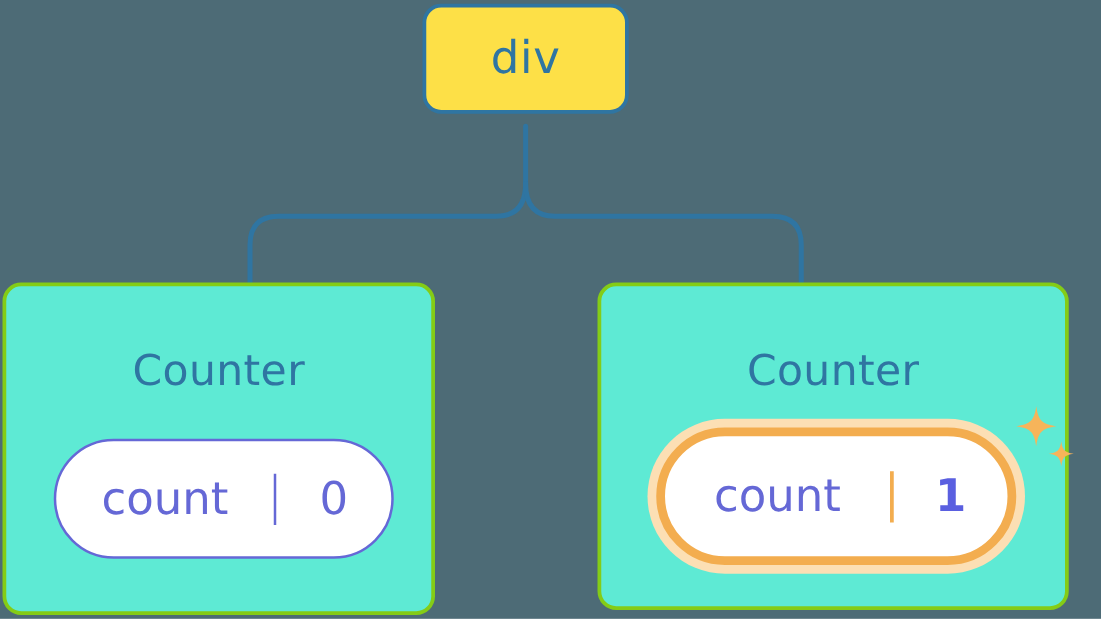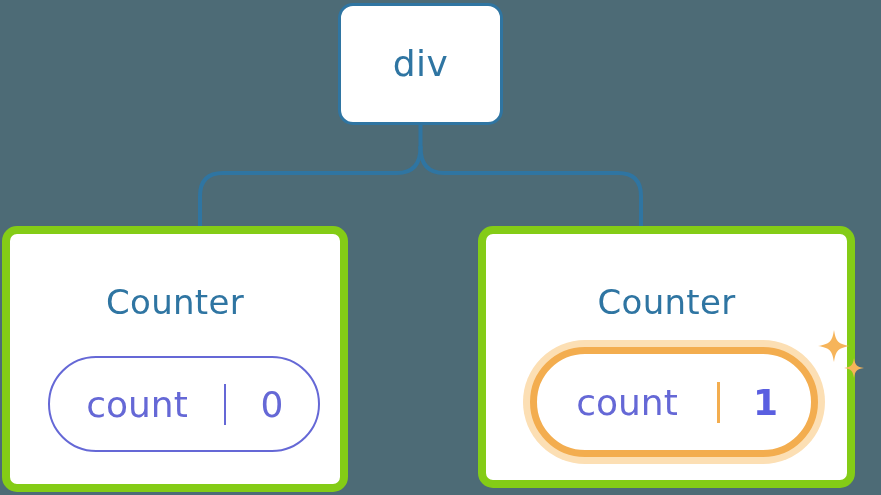--- a/index.html
+++ b/index.html
@@ -29,43 +29,43 @@
     height: 495px;
     pointer-events: none;
   }
 
   
   .node-div {
     position: absolute;
     left: 338px;
     top: 3px;
     width: 165px;
-    height: 122px;
+    height: 88px;
     box-sizing: border-box;
-    background: #ffffff;
+    background: #fde047;
     border: 3px solid #2f75a2;
     border-radius: 15px;
     display: flex;
     align-items: center;
     justify-content: center;
   }
   .node-div-label {
     color: #2f75a2;
     font-size: 36px;
     font-weight: 400;
     letter-spacing: 0.5px;
     line-height: 1;
   }
 
   
   .card {
     position: absolute;
     box-sizing: border-box;
-    background: #ffffff;
-    border: 8px solid #84cc16;
+    background: #5eead4;
+    border: 3px solid #84cc16;
     border-radius: 15px;
   }
   .card-left {
     left: 2px;
     top: 226px;
     width: 346px;
     height: 266px;
   }
   .card-right {
     left: 478px;

